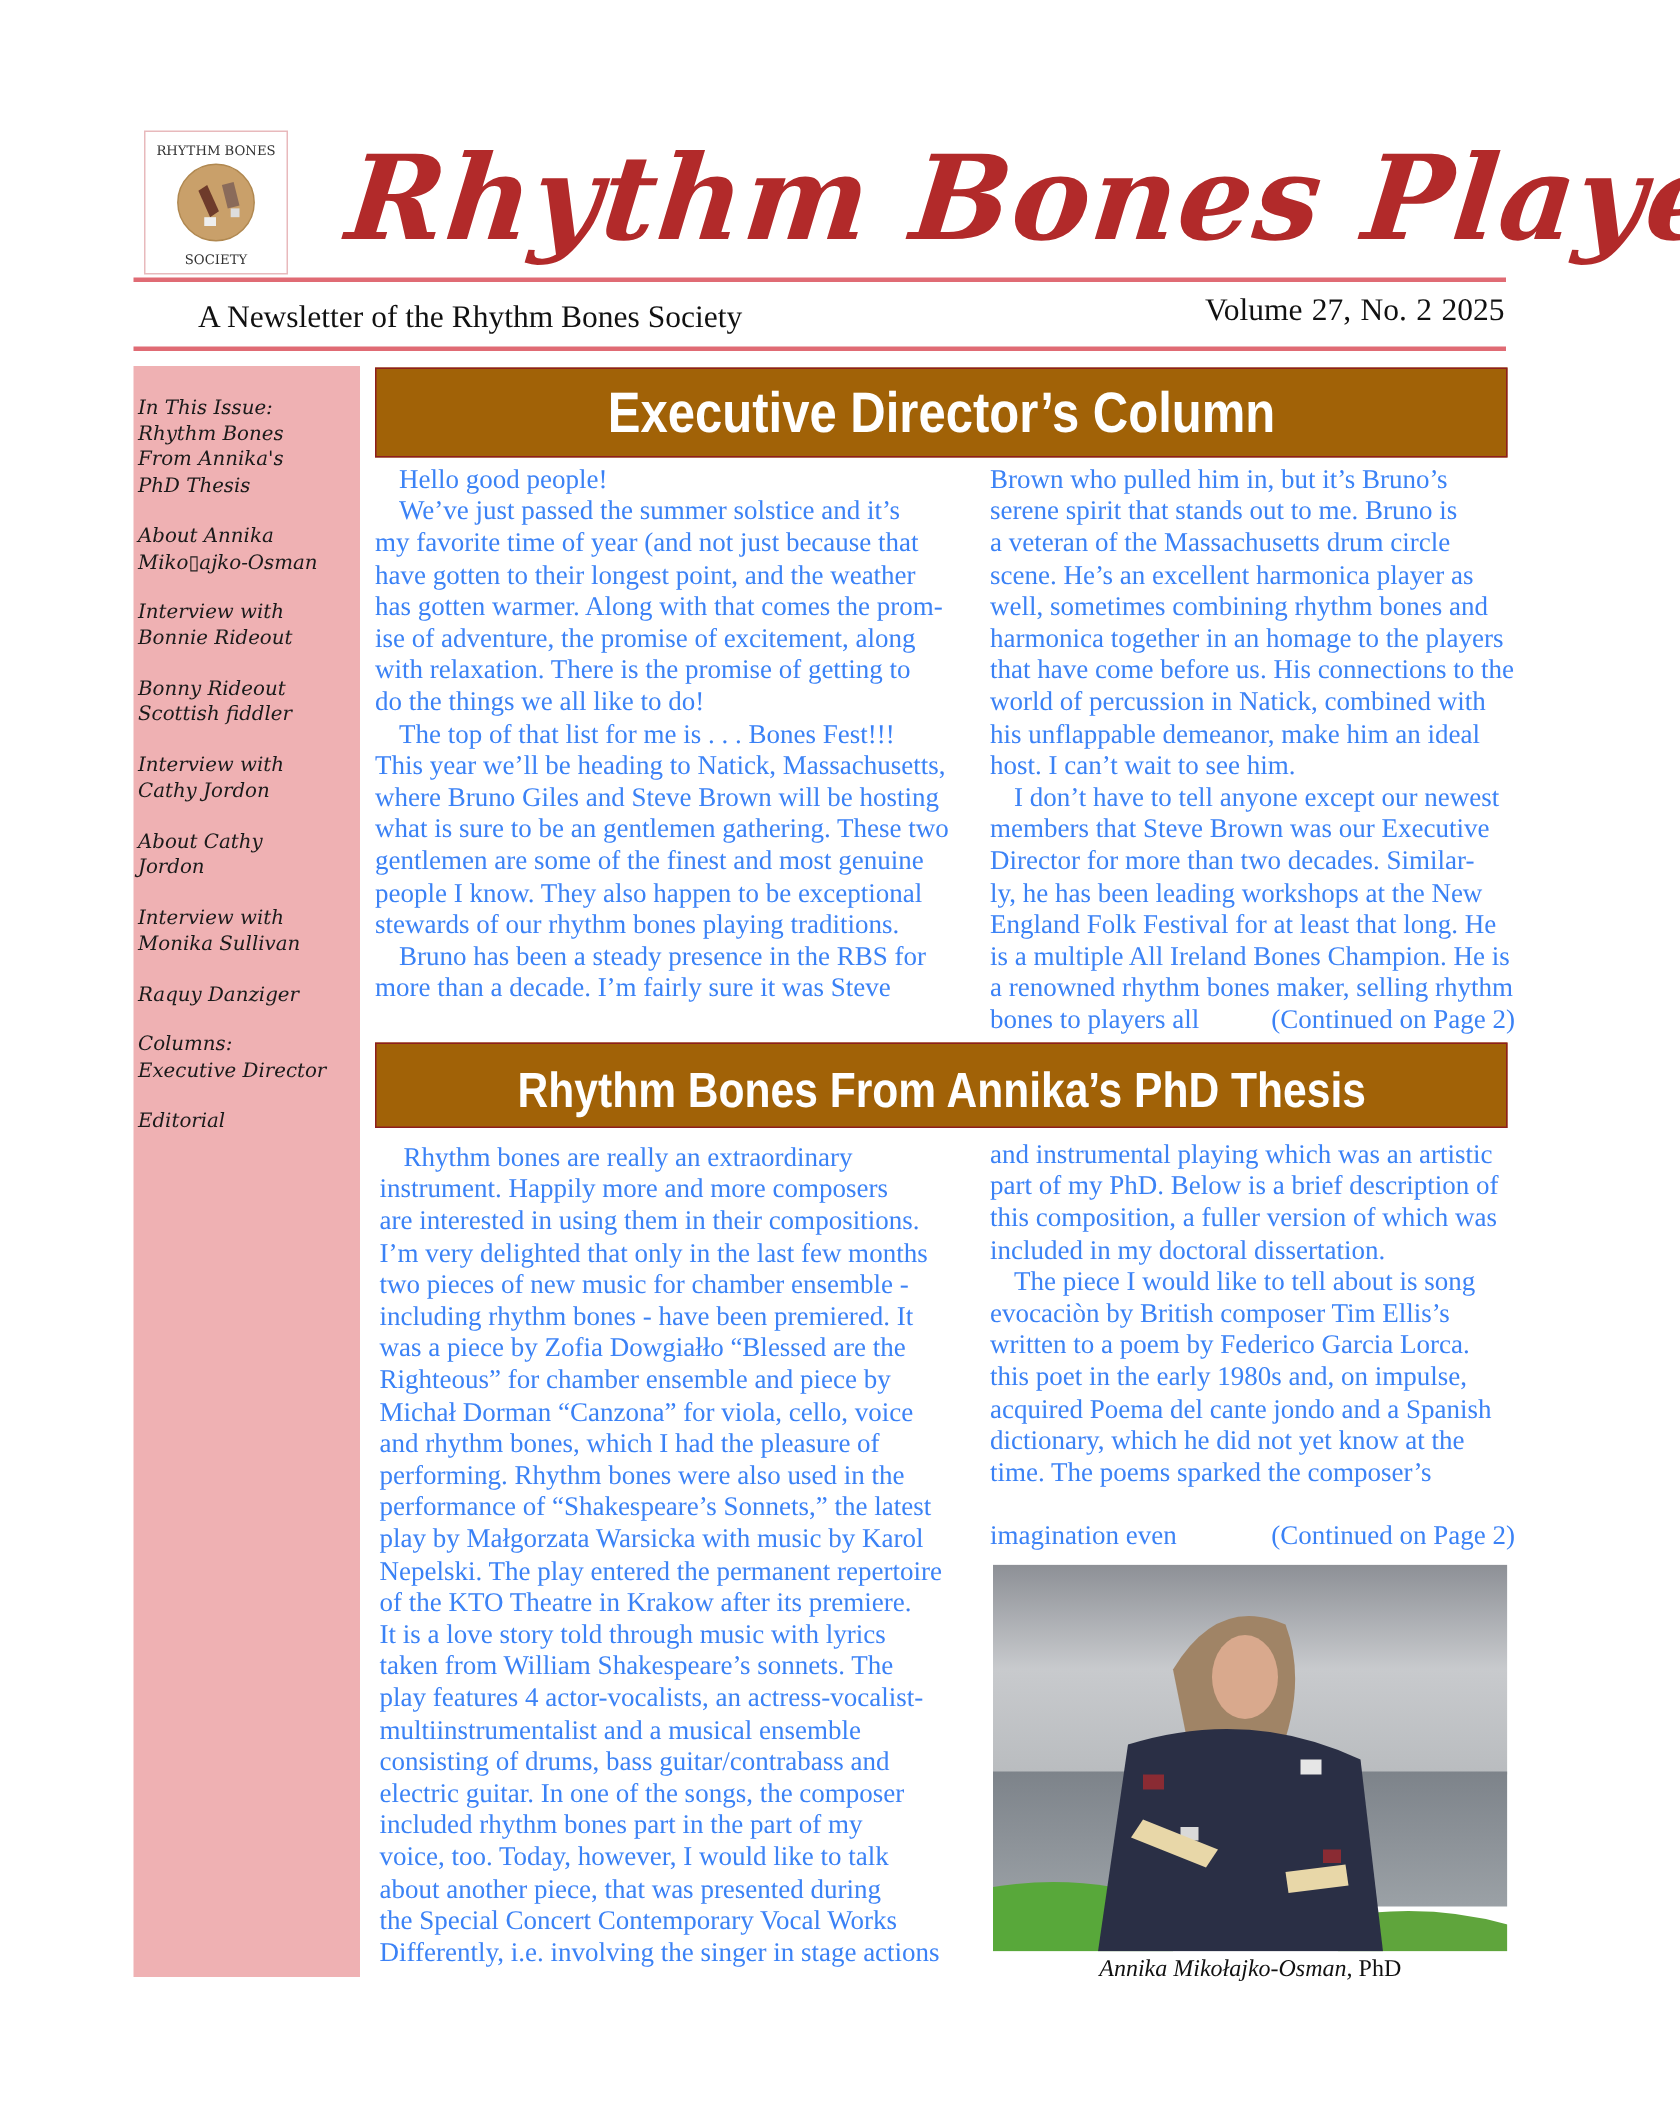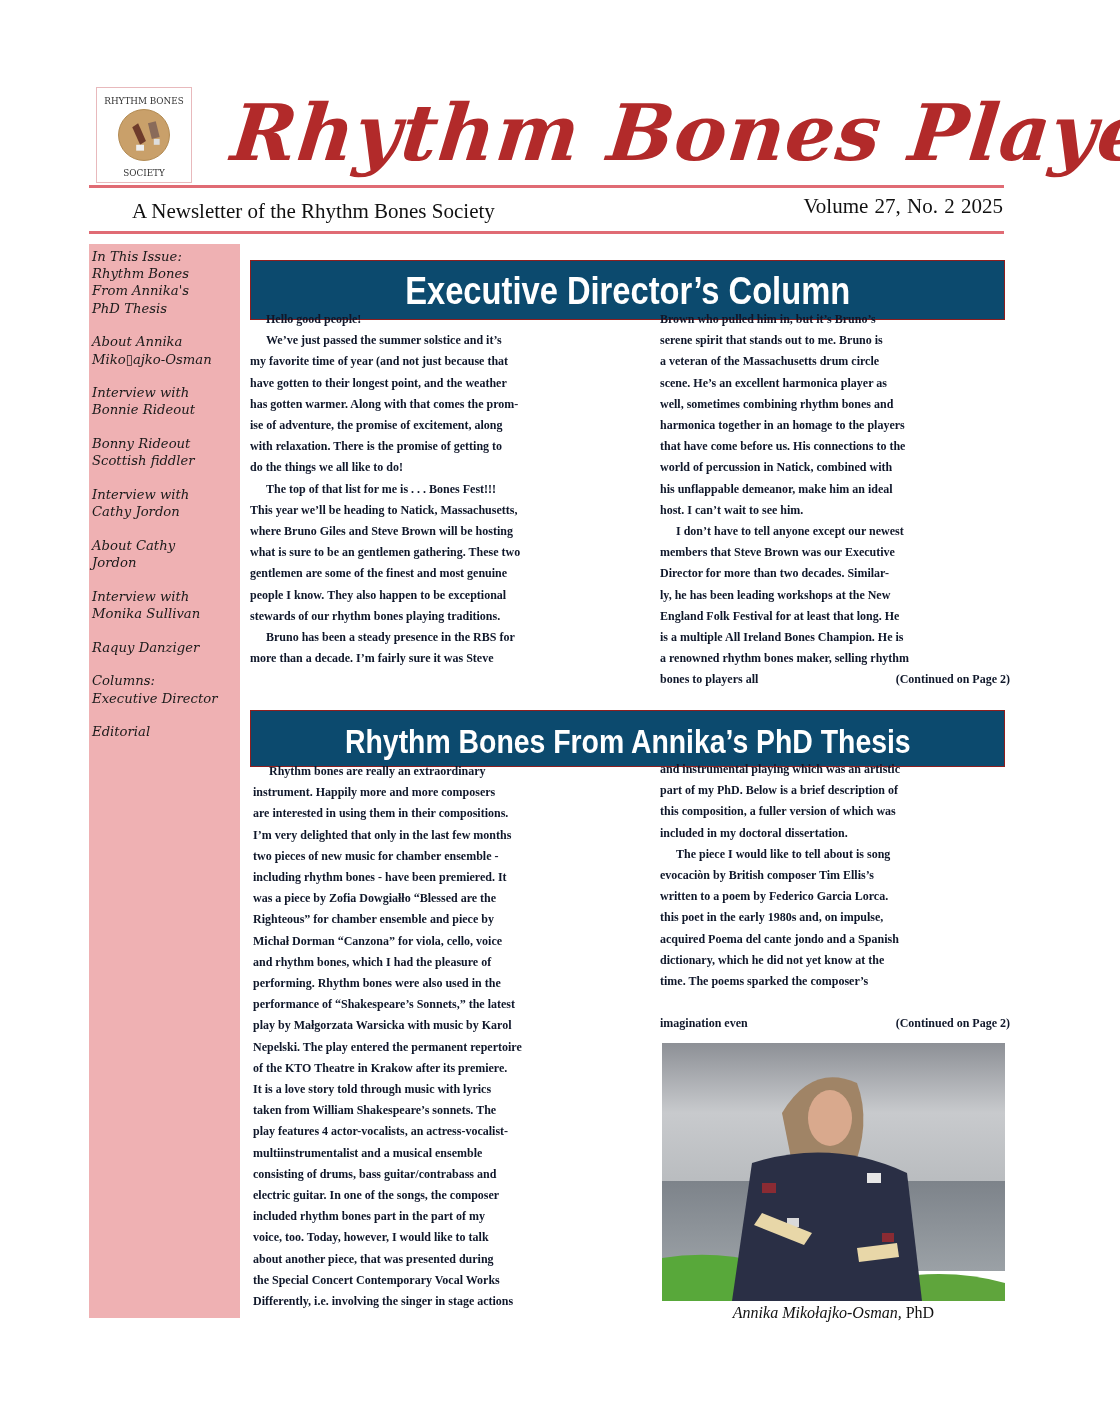--- a/index.html
+++ b/index.html
@@ -14,32 +14,32 @@
     font-size: 78px; color: #b22a2a; letter-spacing: 1px; line-height: 110px; white-space: nowrap;
     transform: skewX(-6deg); }
 
   .rule { position: absolute; left: 89px; width: 915px; height: 3px; background: #e06b74; }
   .rule.top { top: 185px; }
   .rule.bottom { top: 231px; }
 
   .subtitle { position: absolute; left: 91px; top: 199px; font-size: 21px; color: #111; white-space: nowrap; margin-left: 41px; }
   .volume { position: absolute; right: 117px; top: 194px; font-size: 21px; color: #111; white-space: nowrap; word-spacing: 1px; }
 
-  .sidebar { position: absolute; left: 89px; top: 244px; width: 151px; height: 1074px; background: #efb1b3; padding: 4px 0 0 3px; }
+  .sidebar { position: absolute; left: 89px; top: 244px; width: 151px; height: 1074px; background: #efb1b3; padding: 20px 0 0 3px; }
   .toc-item { font-family: "DejaVu Serif", serif; font-style: italic; font-size: 13.2px; line-height: 17.2px; color: #1a1a1a; margin-bottom: 16.5px; }
   .toc-item .line { display: block; white-space: nowrap; }
 
-  .banner { position: absolute; left: 250px; width: 755px; background: #0c4a6e; color: #fff;
+  .banner { position: absolute; left: 250px; width: 755px; background: #a16207; color: #fff;
     font-family: "Liberation Sans", "DejaVu Sans", sans-serif; font-weight: bold; text-align: center;
-    border: 1px solid #8e1e1e; margin-top: 15px; }
+    border: 1px solid #8e1e1e; }
   .banner span { display: inline-block; transform: scaleX(0.86); transform-origin: center; }
   .banner.b1 { top: 245px; height: 60px; font-size: 38px; line-height: 60px; }
   .banner.b2 { top: 695px; height: 57px; font-size: 33px; line-height: 62px; }
 
-  .col { position: absolute; font-size: 12px; line-height: 21.2px; color: #0f172a; font-weight: bold; }
+  .col { position: absolute; font-size: 18px; line-height: 21.2px; color: #3b82f6; }
   .col p { white-space: nowrap; }
   .col p.indent { text-indent: 16px; }
   .col1 { left: 250px; top: 309px; width: 380px; }
   .col2 { left: 660px; top: 309px; width: 350px; }
   .col3 { left: 253px; top: 761px; width: 380px; }
   .col4 { left: 660px; top: 759px; width: 350px; }
   .cont-line { display: flex; justify-content: space-between; white-space: nowrap; }
 
   .photo { position: absolute; left: 662px; top: 1043px; width: 343px; height: 258px; overflow: hidden; }
   .photo svg { width: 100%; height: 100%; display: block; }

